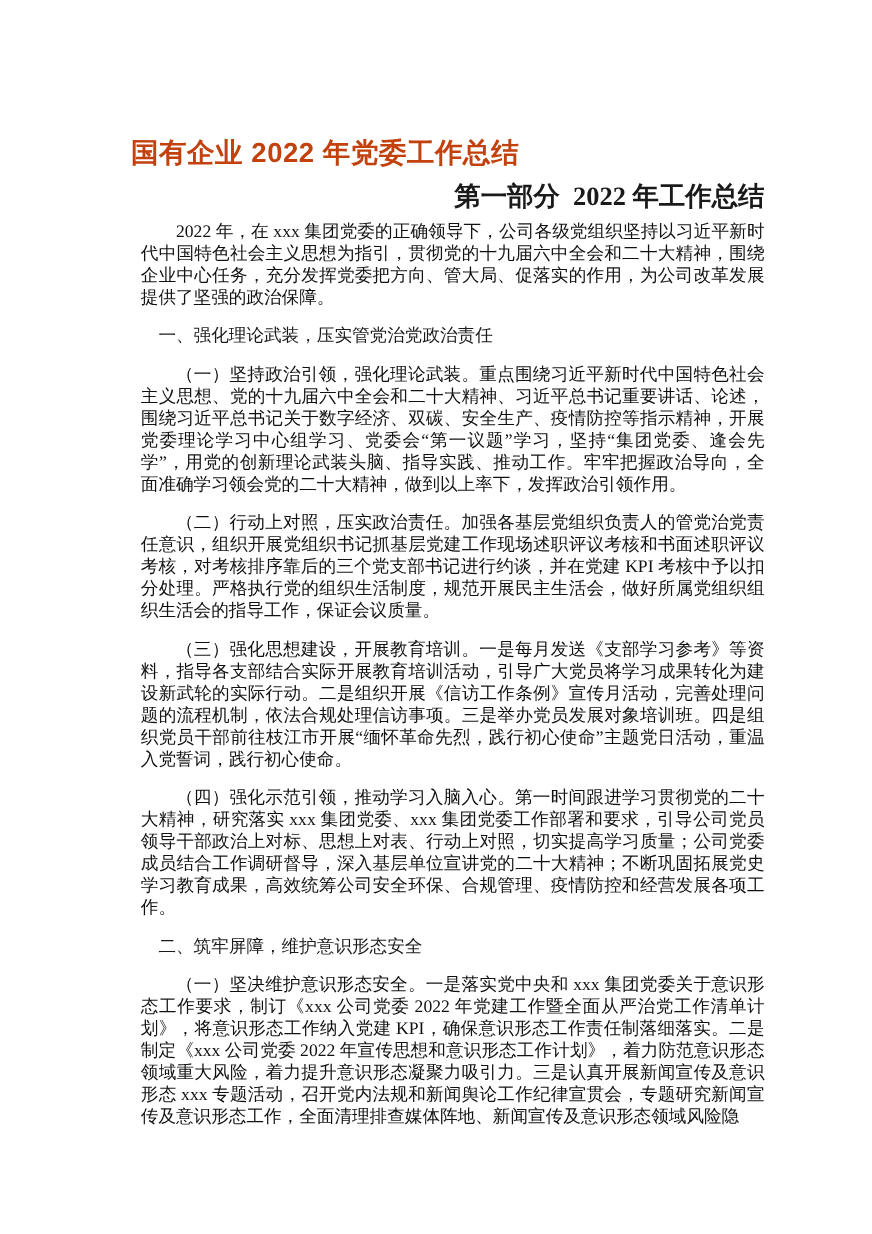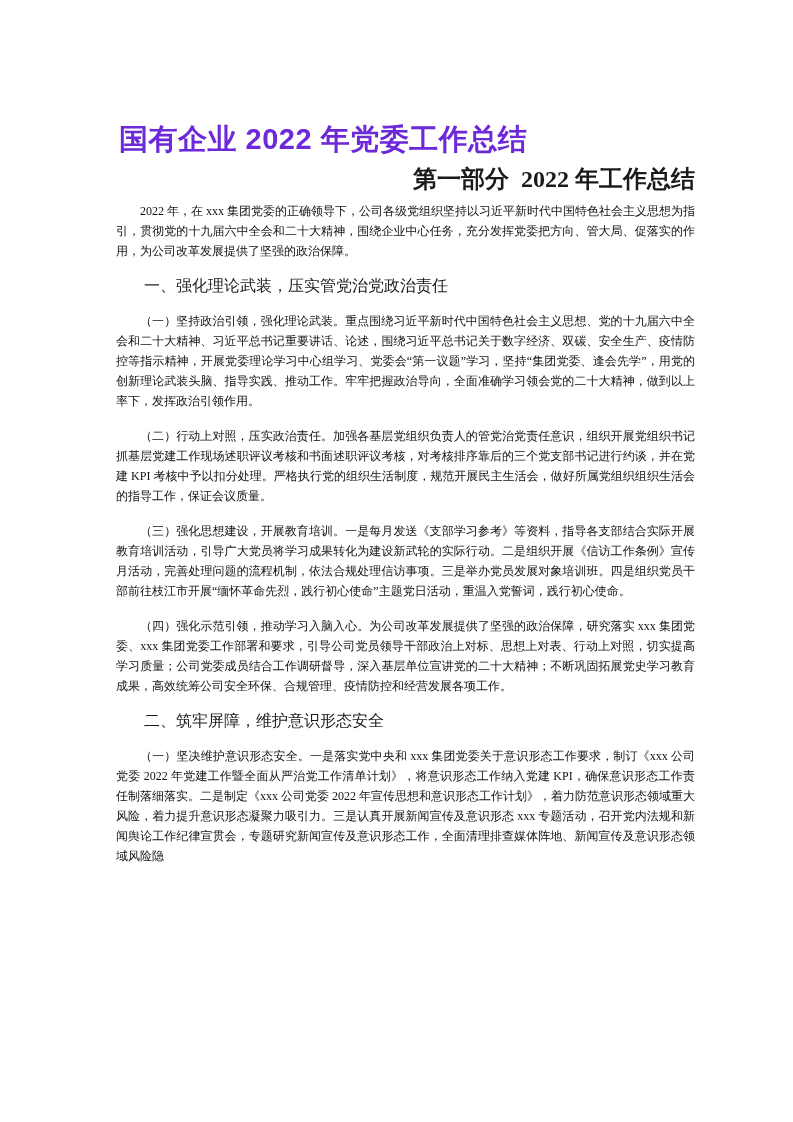--- a/index.html
+++ b/index.html
@@ -15,37 +15,37 @@
     background: #ffffff;
     padding: 124px 98px 0 112px;
     overflow: hidden;
     font-family: "Liberation Serif", "DejaVu Serif", serif;
     color: #111111;
   }
   .doc-title {
     margin: 0 0 14px 7px;
     font-family: "Liberation Sans", "DejaVu Sans", sans-serif;
     font-weight: 700;
-    font-size: 29px;
+    font-size: 25px;
     line-height: 30px;
-    color: #6d28d9;
+    color: #c2410c;
     letter-spacing: 0.5px;
   }
   .part-heading {
     margin: 0 0 11px 0;
     text-align: right;
     font-weight: 700;
     font-size: 24px;
     line-height: 22px;
     color: #1a1a1a;
     white-space: pre-wrap;
   }
   .body-para {
-    margin: 0 0 15px 4px;
-    font-size: 12px;
+    margin: 0 0 15px 16px;
+    font-size: 16px;
     line-height: 20px;
     text-align: justify;
     text-indent: 2em;
     color: #111111;
     word-break: break-all;
   }
   .section-heading {
     margin: 0 0 15px 0;
     font-family: "Liberation Sans", "DejaVu Sans", sans-serif;
     font-weight: 400;
@@ -70,21 +70,21 @@
   <div id="sections">
   <section>
     <h3 class="section-heading">一、强化理论武装，压实管党治党政治责任</h3>
 
   <p class="body-para"><span class="lead">（一）坚持政治引领，强化理论武装。</span><span>重点围绕习近平新时代中国特色社会主义思想、党的十九届六中全会和二十大精神、习近平总书记重要讲话、论述，围绕习近平总书记关于数字经济、双碳、安全生产、疫情防控等指示精神，开展党委理论学习中心组学习、党委会“第一议题”学习，坚持“集团党委、逢会先学”，用党的创新理论武装头脑、指导实践、推动工作。牢牢把握政治导向，全面准确学习领会党的二十大精神，做到以上率下，发挥政治引领作用。</span></p>
 
   <p class="body-para"><span class="lead">（二）行动上对照，压实政治责任。</span><span>加强各基层党组织负责人的管党治党责任意识，组织开展党组织书记抓基层党建工作现场述职评议考核和书面述职评议考核，对考核排序靠后的三个党支部书记进行约谈，并在党建 KPI 考核中予以扣分处理。严格执行党的组织生活制度，规范开展民主生活会，做好所属党组织组织生活会的指导工作，保证会议质量。</span></p>
 
   <p class="body-para"><span class="lead">（三）强化思想建设，开展教育培训。</span><span>一是每月发送《支部学习参考》等资料，指导各支部结合实际开展教育培训活动，引导广大党员将学习成果转化为建设新武轮的实际行动。二是组织开展《信访工作条例》宣传月活动，完善处理问题的流程机制，依法合规处理信访事项。三是举办党员发展对象培训班。四是组织党员干部前往枝江市开展“缅怀革命先烈，践行初心使命”主题党日活动，重温入党誓词，践行初心使命。</span></p>
 
-  <p class="body-para"><span class="lead">（四）强化示范引领，推动学习入脑入心。</span><span>为公司改革发展提供了坚强的政治保障，研究落实 xxx 集团党委、xxx 集团党委工作部署和要求，引导公司党员领导干部政治上对标、思想上对表、行动上对照，切实提高学习质量；公司党委成员结合工作调研督导，深入基层单位宣讲党的二十大精神；不断巩固拓展党史学习教育成果，高效统筹公司安全环保、合规管理、疫情防控和经营发展各项工作。</span></p>
+  <p class="body-para"><span class="lead">（四）强化示范引领，推动学习入脑入心。</span><span>第一时间跟进学习贯彻党的二十大精神，研究落实 xxx 集团党委、xxx 集团党委工作部署和要求，引导公司党员领导干部政治上对标、思想上对表、行动上对照，切实提高学习质量；公司党委成员结合工作调研督导，深入基层单位宣讲党的二十大精神；不断巩固拓展党史学习教育成果，高效统筹公司安全环保、合规管理、疫情防控和经营发展各项工作。</span></p>
 </section>
 
   <section>
     <h3 class="section-heading">二、筑牢屏障，维护意识形态安全</h3>
 
   <p class="body-para"><span class="lead">（一）坚决维护意识形态安全。</span><span>一是落实党中央和 xxx 集团党委关于意识形态工作要求，制订《xxx 公司党委 2022 年党建工作暨全面从严治党工作清单计划》，将意识形态工作纳入党建 KPI，确保意识形态工作责任制落细落实。二是制定《xxx 公司党委 2022 年宣传思想和意识形态工作计划》，着力防范意识形态领域重大风险，着力提升意识形态凝聚力吸引力。三是认真开展新闻宣传及意识形态 xxx 专题活动，召开党内法规和新闻舆论工作纪律宣贯会，专题研究新闻宣传及意识形态工作，全面清理排查媒体阵地、新闻宣传及意识形态领域风险隐</span></p>
 </section>
 </div>
 </div>
 

